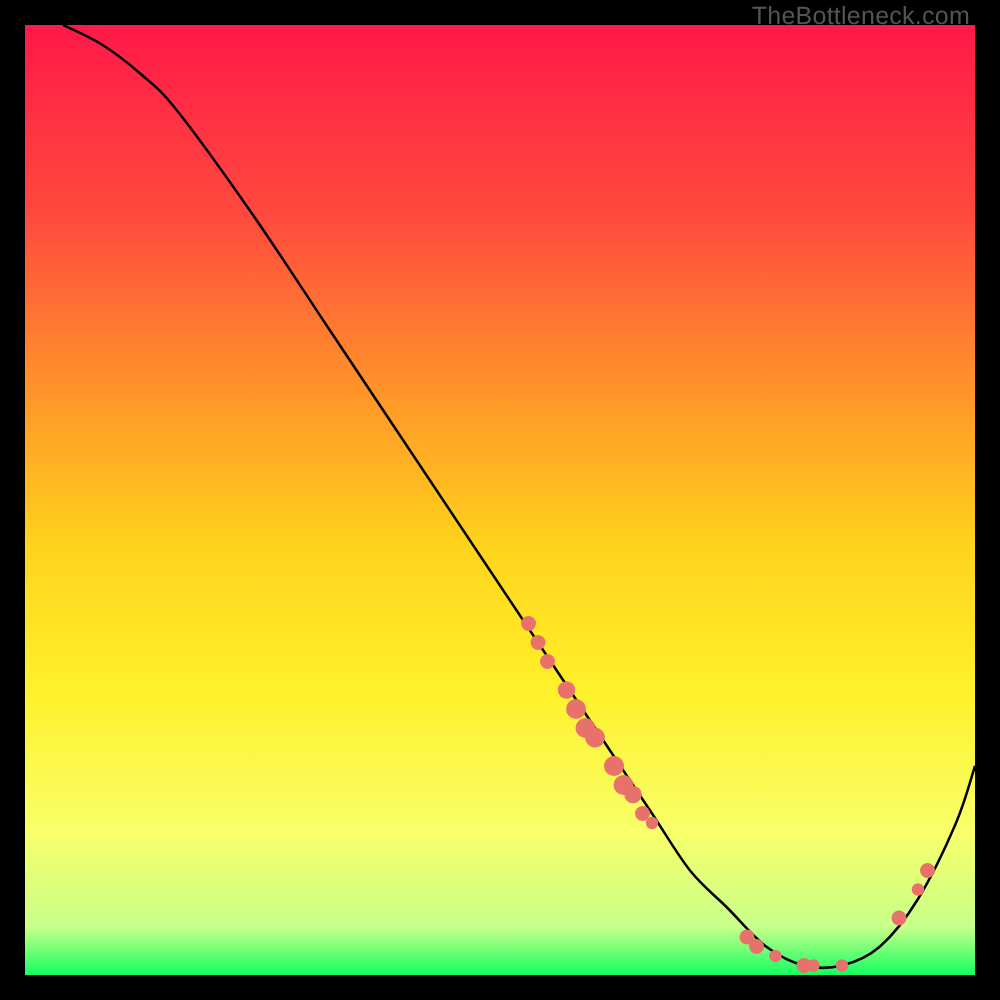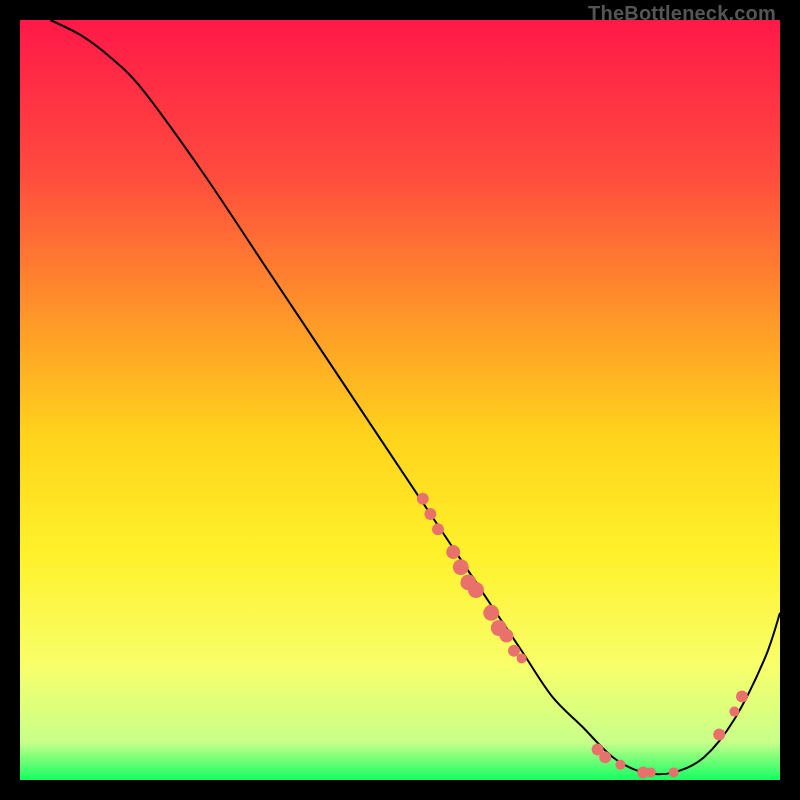--- a/index.html
+++ b/index.html
@@ -30,21 +30,21 @@
     top: 0;
     width: 100%;
     height: 100%;
   }
   .watermark {
     position: absolute;
     top: 2px;
     right: 24px;
     font-family: Arial, Helvetica, sans-serif;
     font-size: 20px;
-    font-weight: bold;
+    font-weight: normal;
     color: #555;
     letter-spacing: 0.2px;
   }
 </style>
 </head>
 <body>
 
 <div class="chart-container">
   <div class="watermark">TheBottleneck.com</div>
   <div class="plot-area">

